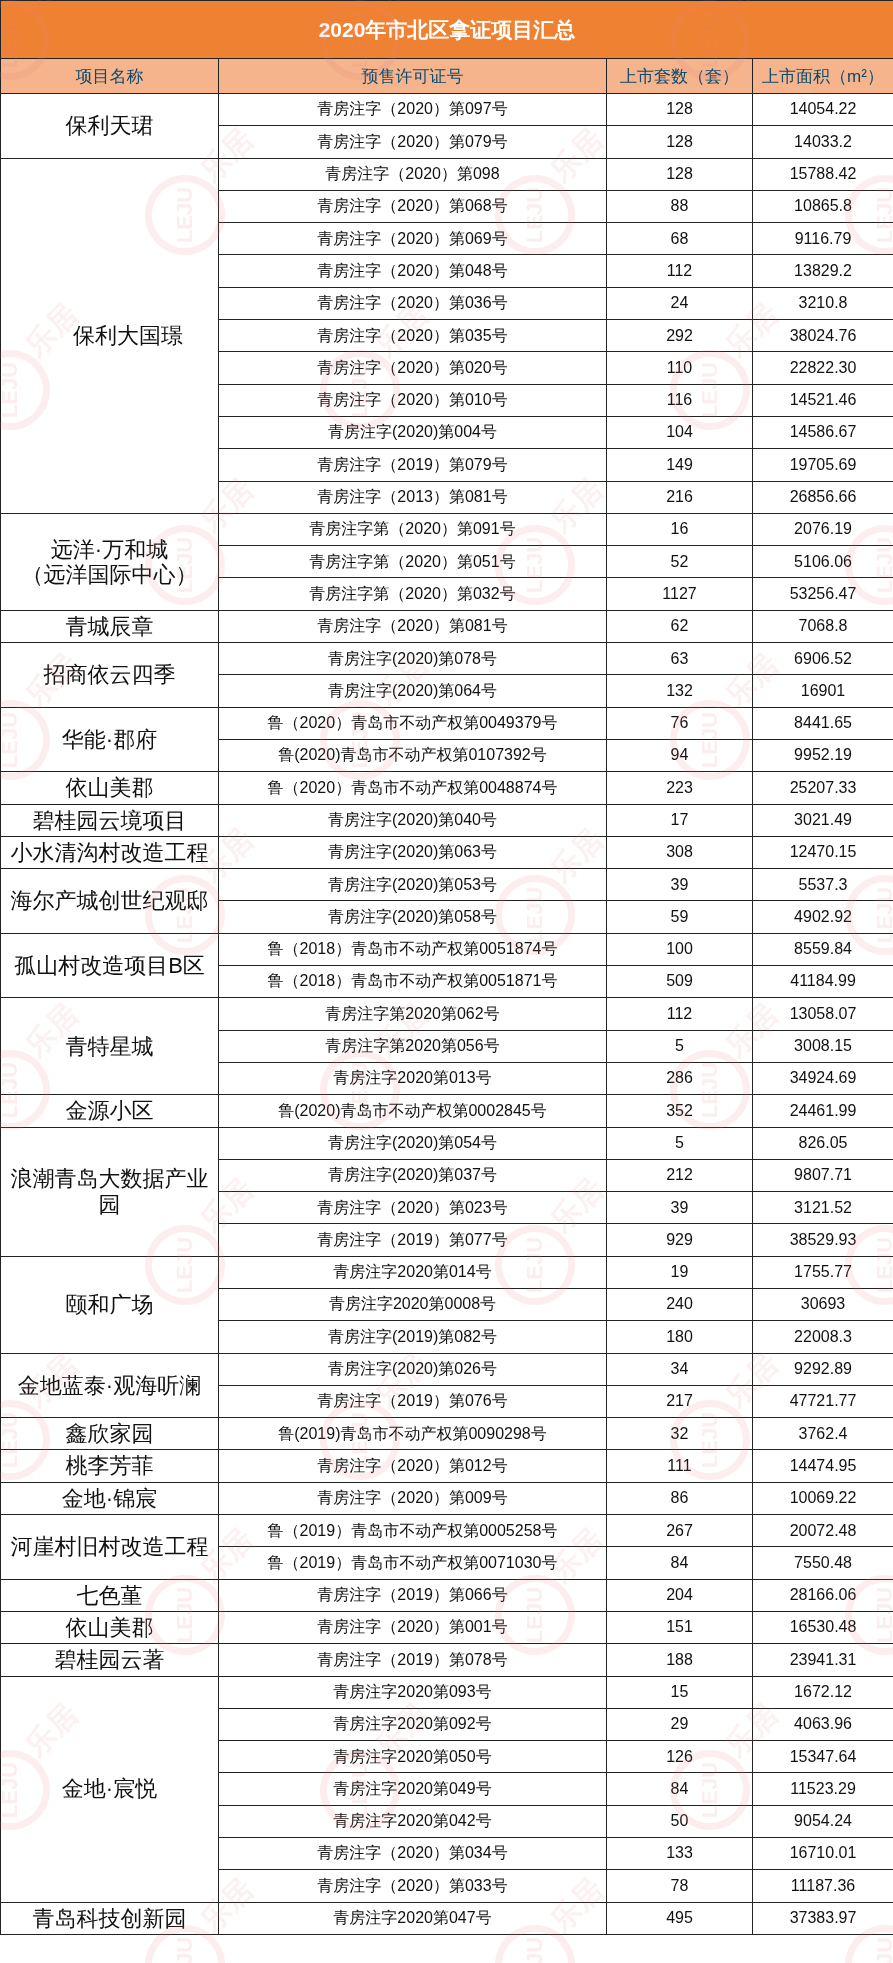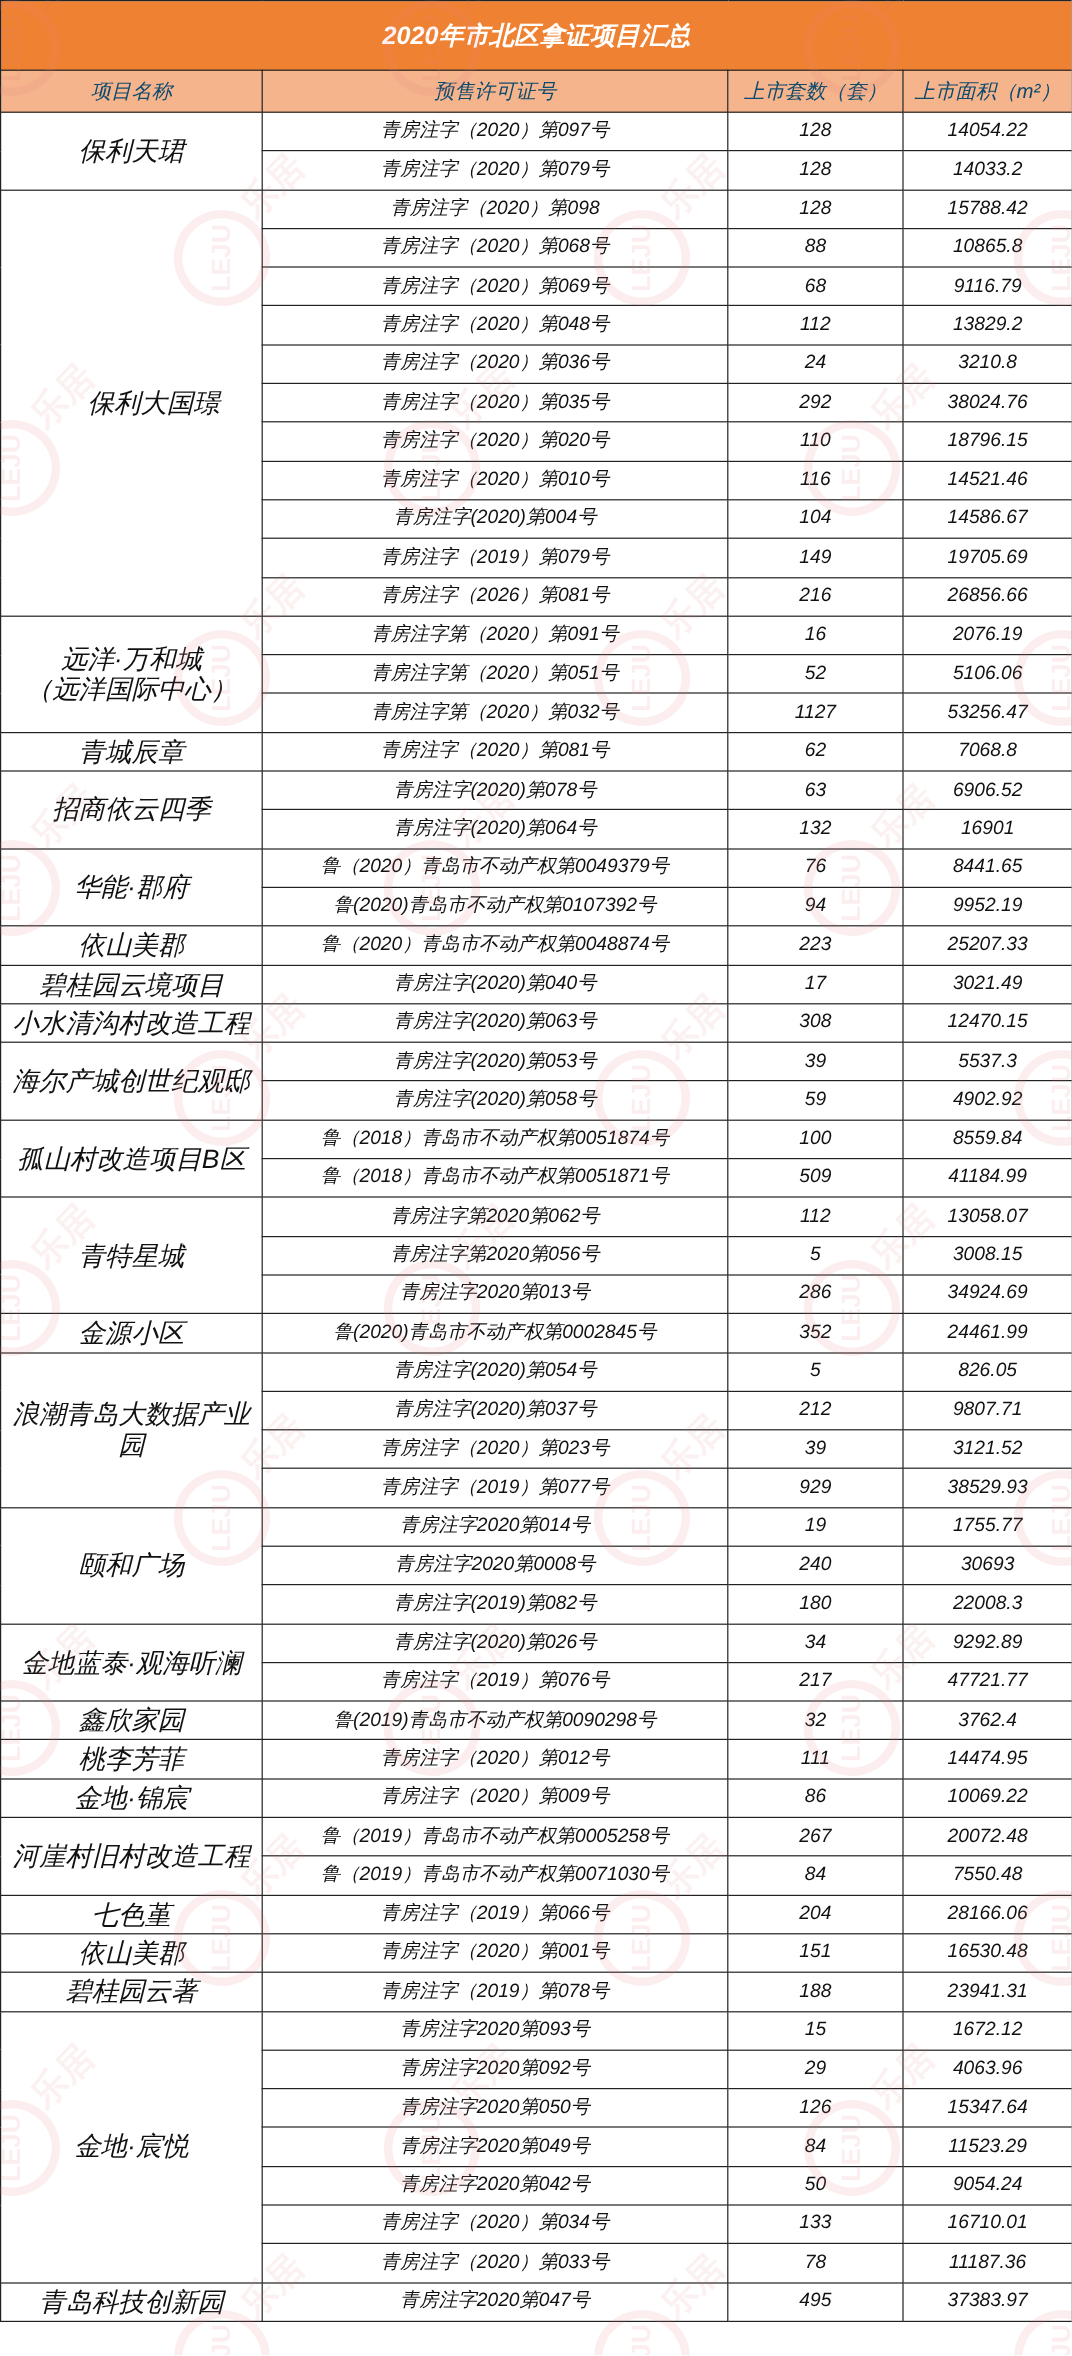--- a/index.html
+++ b/index.html
@@ -2,21 +2,21 @@
 <html><head>
 <meta charset="utf-8">
 <style>
   html, body { margin: 0; padding: 0; background: #ffffff; }
   body { width: 893px; height: 1963px; overflow: hidden; position: relative; font-family: "Liberation Sans", "DejaVu Sans", sans-serif; }
   .watermarks { position: absolute; inset: 0; pointer-events: none; z-index: 3; overflow: hidden; }
   .wm { position: absolute; width: 120px; height: 120px; }
   .wm .ring { position: absolute; left: 0; top: 40px; width: 80px; height: 80px; border: 7px solid rgba(230,120,120,0.13); border-radius: 50%; box-sizing: border-box; transform: rotate(-30deg); }
   .wm .ring::after { content: "LEJU"; position: absolute; left: 50%; top: 50%; transform: translate(-50%,-50%) rotate(-60deg); font-weight: bold; font-size: 22px; color: rgba(230,120,120,0.13); }
   .wm .glyph { position: absolute; left: 52px; top: 0; font-size: 30px; font-weight: bold; color: rgba(230,120,120,0.10); transform: rotate(-45deg); }
-  table.sheet { position: absolute; left: 0; top: 0; border-collapse: collapse; table-layout: fixed; width: 893px; z-index: 1; font-style: italic; }
+  table.sheet { position: absolute; left: 0; top: 0; border-collapse: collapse; table-layout: fixed; width: 893px; z-index: 1; }
   table.sheet col.c1 { width: 218px; }
   table.sheet col.c2 { width: 388px; }
   table.sheet col.c3 { width: 146px; }
   table.sheet col.c4 { width: 141px; }
   .title-row td { height: 55px; background: #ef8232; color: #ffffff; font-size: 21px; font-weight: bold; text-align: center; border: 1px solid #222; }
   .head-row td { height: 32px; background: #f5b48c; color: #0c4a6e; font-size: 17px; text-align: center; border: 1px solid #222; }
   .data-row td { height: 31.3px; font-size: 16px; color: #111; text-align: center; border: 1px solid #222; padding: 0; line-height: 1.15; }
   .data-row td.name { font-size: 22px; }
 </style>
 </head>
@@ -79,39 +79,39 @@
         <td>3210.8</td>
       </tr>
       <tr class="data-row">
         <td>青房注字（2020）第035号</td>
         <td>292</td>
         <td>38024.76</td>
       </tr>
       <tr class="data-row">
         <td>青房注字（2020）第020号</td>
         <td>110</td>
-        <td>18796.15</td>
+        <td>22822.30</td>
       </tr>
       <tr class="data-row">
         <td>青房注字（2020）第010号</td>
         <td>116</td>
         <td>14521.46</td>
       </tr>
       <tr class="data-row">
         <td>青房注字(2020)第004号</td>
         <td>104</td>
         <td>14586.67</td>
       </tr>
       <tr class="data-row">
         <td>青房注字（2019）第079号</td>
         <td>149</td>
         <td>19705.69</td>
       </tr>
       <tr class="data-row">
-        <td>青房注字（2026）第081号</td>
+        <td>青房注字（2013）第081号</td>
         <td>216</td>
         <td>26856.66</td>
       </tr>
       <tr class="data-row">
         <td class="name" rowspan="3" style="white-space: pre-line;">远洋·万和城
 （远洋国际中心）</td>
         <td>青房注字第（2020）第091号</td>
         <td>16</td>
         <td>2076.19</td>
       </tr>

